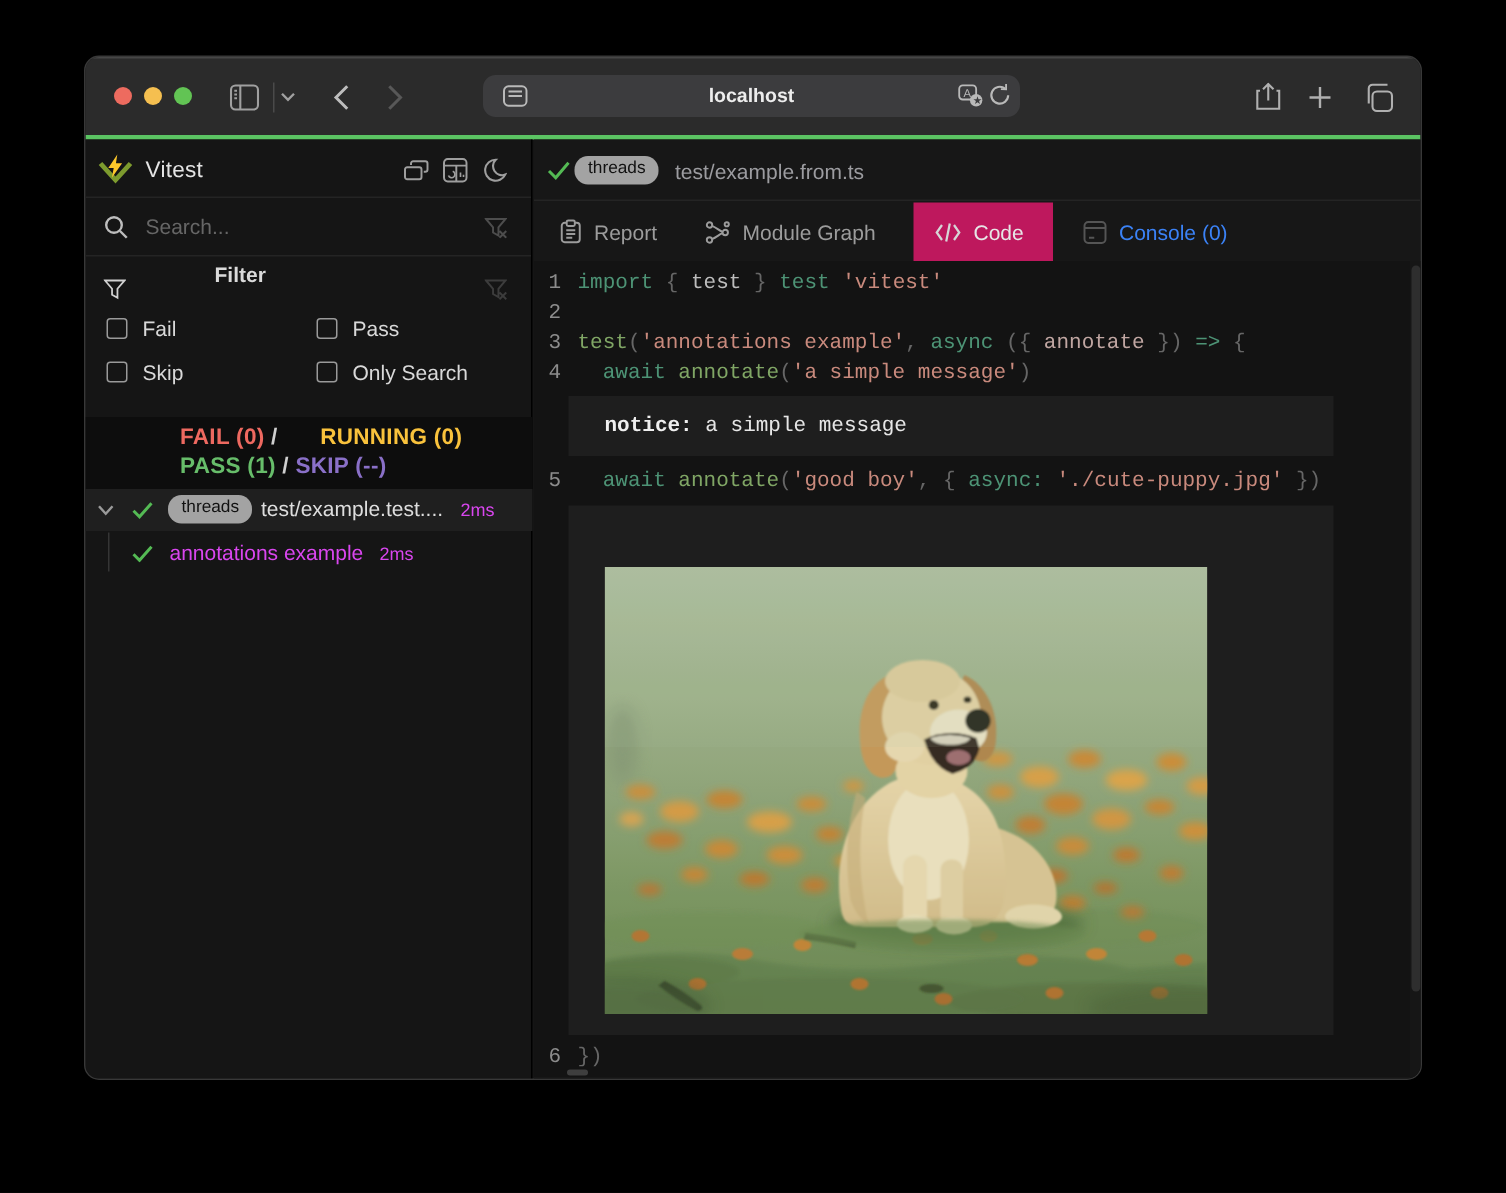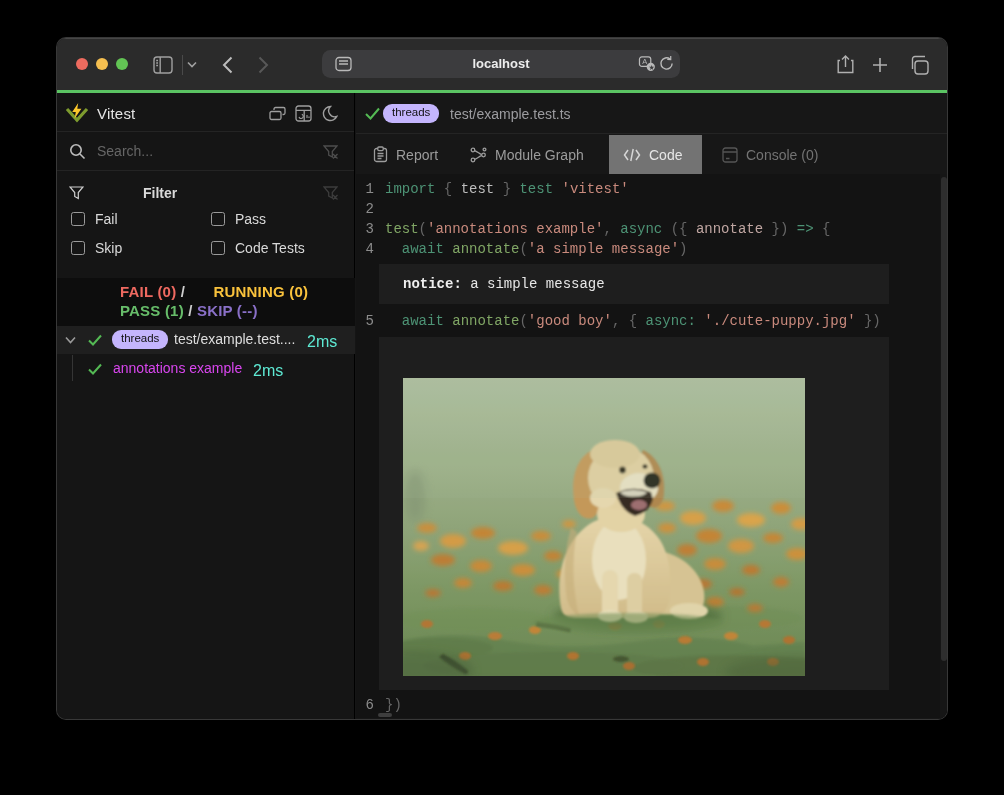--- a/index.html
+++ b/index.html
@@ -18,38 +18,38 @@
 .content { position:absolute; left:0; top:54.5px; width:742px; height:626.5px; display:flex; }
 .sidebar { width:298px; height:100%; background:#151515; border-right:1px solid #000; position:relative; }
 .main { position:absolute; left:299px; top:0; width:591px; height:627px; background:#171717; }
 
 .srow { position:relative; border-bottom:1px solid #242424; }
 .vhead { height:39.5px; }
 .vtitle { position:absolute; left:40px; top:12px; color:#e4e4e4; font-size:15px; letter-spacing:.2px; }
 .search { height:39px; }
 .stext { position:absolute; left:40px; top:11px; color:#666; font-size:14px; }
 .filter { position:relative; height:96px; }
-.flabel { position:absolute; left:38px; top:14px; color:#dadada; font-size:14px; font-weight:700;padding-left:48px; }
+.flabel { position:absolute; left:38px; top:4px; color:#dadada; font-size:14px; font-weight:700;padding-left:48px; }
 .cb { position:absolute; width:14px; height:14px; border:1.4px solid #9a9a9a; border-radius:2.5px; }
 .cbl { position:absolute; color:#d9d9d9; font-size:14px;text-align:center; }
 .status { position:absolute; left:0; top:185px; width:298px; height:48px; background:#0d0d0d;
   text-align:left; padding-left:63px; font-size:15px; letter-spacing:0.2px; font-weight:700; padding-top:4px; line-height:19px; }
 .tree { position:absolute; left:0; top:233px; width:298px; }
 .trow { position:relative; height:28px; font-size:14px; }
 .trow.sel { background:#1f1f1f; }
-.pill { display:inline-block; background:#c4b5fd; color:#111; border-radius:9px;
+.pill { display:inline-block; background:#a3a3a3; color:#111; border-radius:9px;
   font-size:11.5px; font-weight:400; padding:2.5px 9px 3.5px; line-height:13px; }
-.ms { color:#5eead4; font-size:16px; }
+.ms { color:#d946ef; font-size:12px; }
 
 .mhead { position:absolute; left:0; top:0; width:591px; height:41px; border-bottom:1px solid #242424; }
 .tabs { position:absolute; left:0; top:42px; width:591px; height:40px; border-bottom:1px solid #242424; }
 .tab { position:absolute; top:0; height:40px; display:flex; align-items:center; gap:8px;
   color:#9c9c9c; font-size:14px; padding:0 14px; }
-.tab.active { background:#737373; color:#e6e6e6; padding-right:20px; }
-.tab.dim { color:#737373; }
+.tab.active { background:#be185d; color:#e6e6e6; padding-right:20px; }
+.tab.dim { color:#3b82f6; }
 
 .code { position:absolute; left:0; top:81.5px; width:591px; height:544px; background:#131313;
   font-family:"Liberation Mono", monospace; font-size:14px; }
 .cl { position:absolute; height:20px; line-height:20px; white-space:pre; }
 .ln { position:absolute; width:18px; text-align:right; color:#8c8c8c; height:20px; line-height:20px; }
 .k { color:#4d9375; } .f { color:#80a665; } .s { color:#c98a7d; }
 .p { color:#666666; } .v { color:#bdbdbd; } .a { color:#c0a6a2; }
 .note { position:absolute; left:23px; width:510px; background:#1e1e1e; }
 .notetext { position:absolute; left:24px; color:#e6e6e6; }
 .notetext b { font-weight:700; color:#efefef; }
@@ -157,21 +157,21 @@
         <svg style="position:absolute;left:266px;top:15px;" width="15" height="14" viewBox="0 0 15 14" fill="none" stroke="#3c3c3c" stroke-width="1.3">
             <path d="M1 1 L14 1 L9.3 6.5 L9.3 12 L5.7 10 L5.7 6.5 Z M10 9 L14.5 13.5 M14.5 9 L10 13.5"></path>
           </svg>
         <div class="cb" style="left:14px;top:41px;"></div>
           <div class="cbl" style="left:38px;top:40px;">Fail</div>
         <div class="cb" style="left:154px;top:41px;"></div>
           <div class="cbl" style="left:178px;top:40px;">Pass</div>
         <div class="cb" style="left:14px;top:70px;"></div>
           <div class="cbl" style="left:38px;top:69px;">Skip</div>
         <div class="cb" style="left:154px;top:70px;"></div>
-          <div class="cbl" style="left:178px;top:69px;">Code Tests</div>
+          <div class="cbl" style="left:178px;top:69px;">Only Search</div>
       </div>
       <div class="status">
         <div><span style="color:#ee6960;">FAIL (0)</span> <span style="color:#cfcfcf;">/</span> <span style="color:#f9c23c;margin-left:24px;">RUNNING (0)</span></div>
         <div><span style="color:#67bd6a;margin-top:30px;">PASS (1)</span> <span style="color:#cfcfcf;">/</span> <span style="color:#8a70c8;">SKIP (--)</span></div>
       </div>
       <div class="tree">
         <div class="trow sel">
           <svg style="position:absolute;left:8px;top:10px;" width="11" height="8" viewBox="0 0 11 8" fill="none" stroke="#9a9a9a" stroke-width="1.6">
               <path d="M1 1.5 L5.5 6.5 L10 1.5"></path>
             </svg>
@@ -192,21 +192,21 @@
         </div>
       </div>
     </div>
 
     <div class="main">
       <div class="mhead">
         <svg style="position:absolute;left:9px;top:14px;" width="15" height="13" viewBox="0 0 15 13" fill="none" stroke="#54ba54" stroke-width="2">
             <path d="M1 7 L5.5 11.5 L14 1.5"></path>
           </svg>
         <span class="pill" style="position:absolute;left:27px;top:11px;">threads</span>
-        <span style="position:absolute;left:94px;top:13px;color:#9c9ca0;font-size:14px;">test/example.test.ts</span>
+        <span style="position:absolute;left:94px;top:13px;color:#9c9ca0;font-size:14px;">test/example.from.ts</span>
       </div>
       <div class="tabs">
         <div class="tab" style="left:3px;">
           <svg width="15" height="17" viewBox="0 0 15 17" fill="none" stroke="#9c9c9c" stroke-width="1.3">
             <rect x="1.5" y="2.5" width="12" height="13" rx="2"></rect>
             <rect x="4.8" y="1" width="5.4" height="3.6" rx="1" fill="#171717"></rect>
             <line x1="4.5" y1="7.5" x2="10.5" y2="7.5"></line>
               <line x1="4.5" y1="10" x2="10.5" y2="10"></line>
               <line x1="4.5" y1="12.5" x2="8.5" y2="12.5"></line>
           </svg>

